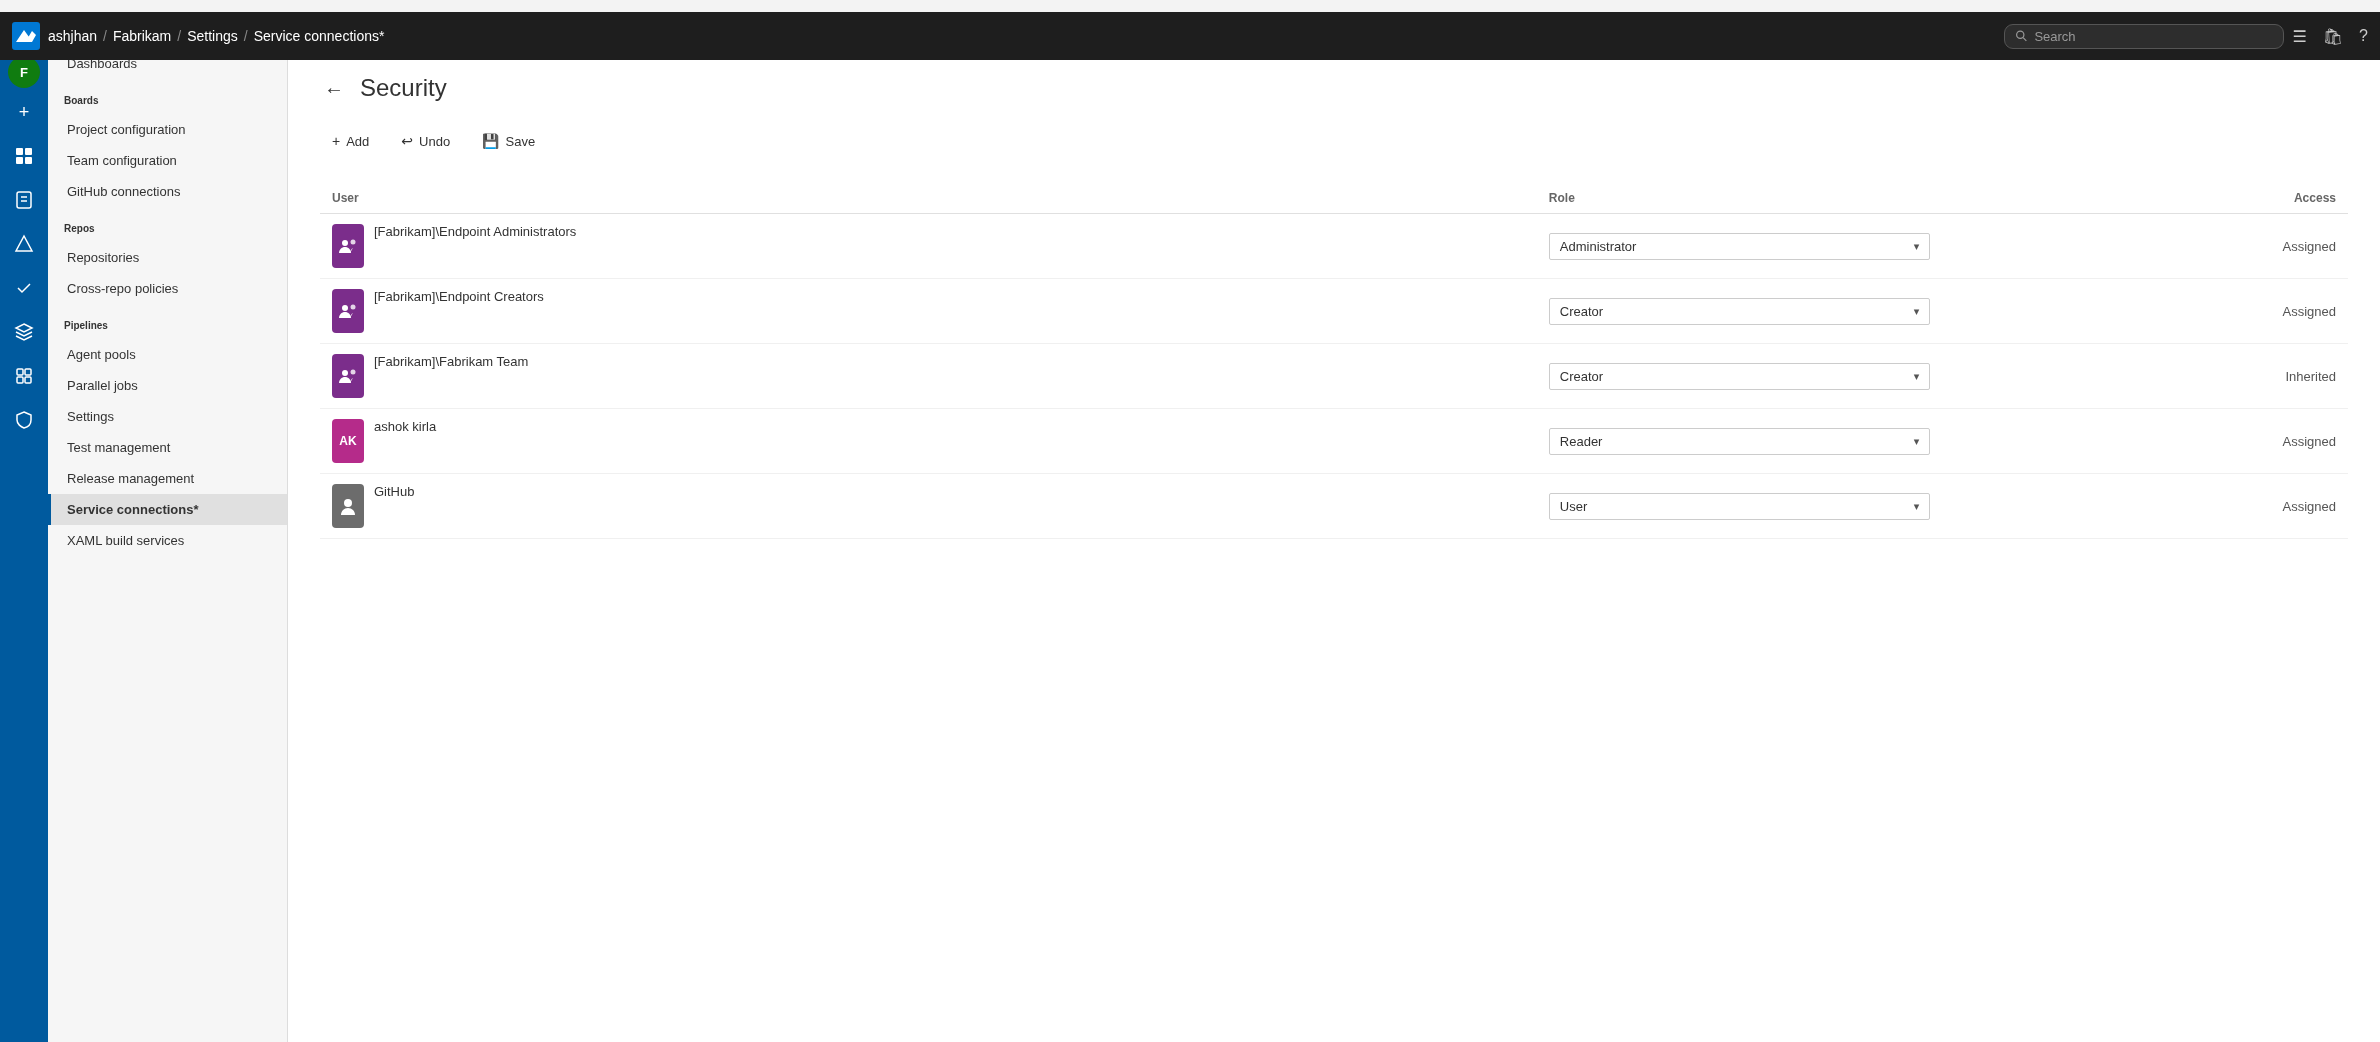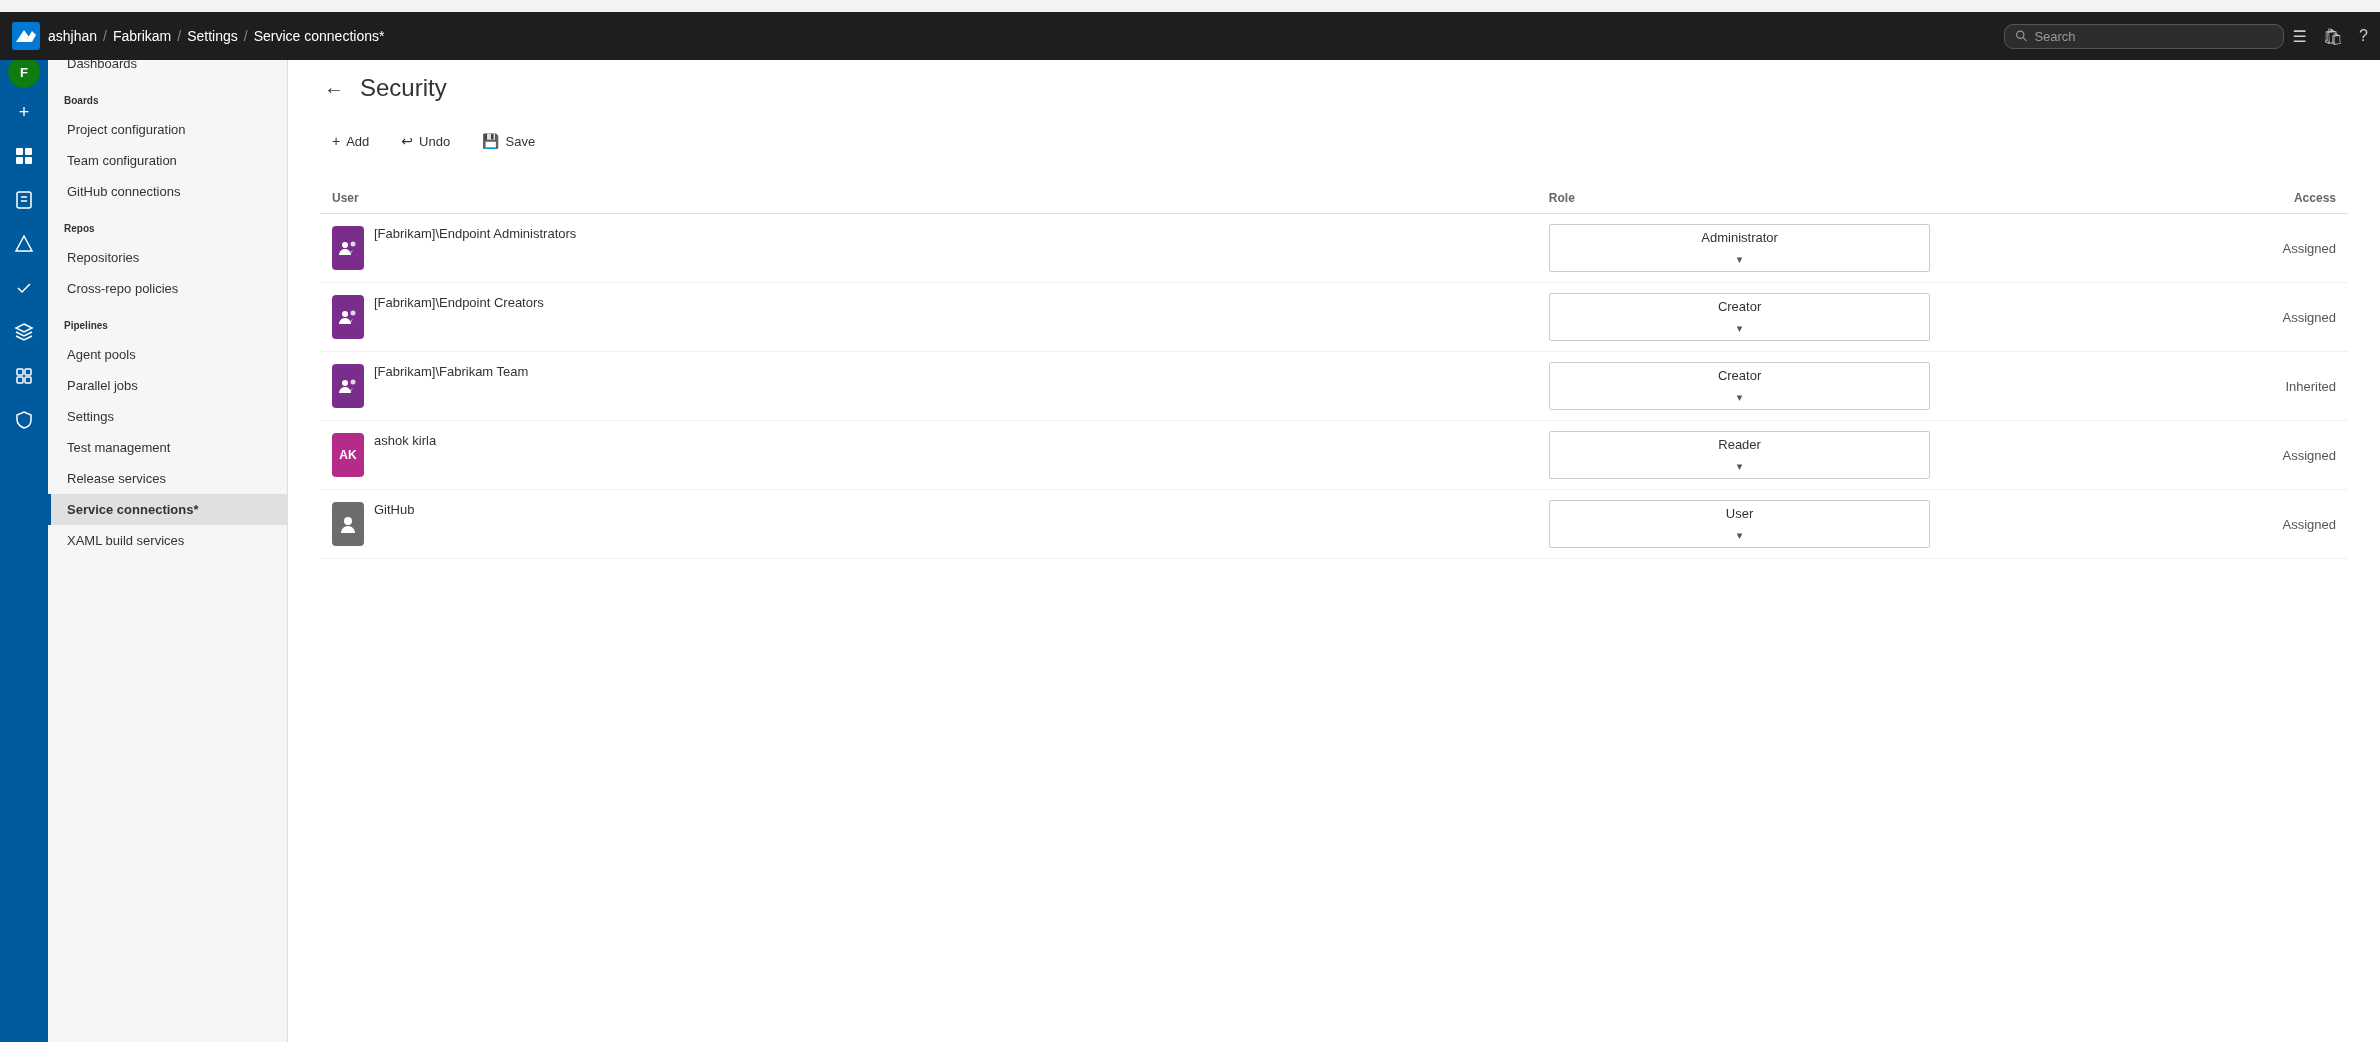--- a/index.html
+++ b/index.html
@@ -99,21 +99,20 @@
       width: 32px; height: 44px; border-radius: 4px; background: #7b2d8b;
       display: flex; align-items: center; justify-content: center; flex-shrink: 0; overflow: hidden;
     }
     .user-name { font-size: 13px; color: #333; }
 
     .role-select {
       display: flex; align-items: center; justify-content: space-between;
       border: 1px solid #ccc; border-radius: 2px; padding: 5px 10px;
       background: #fff; cursor: pointer; min-width: 160px; font-size: 13px; color: #333;
       gap: 8px;
-      flex-direction: column;
     }
     .role-select .chevron { color: #555; font-size: 11px; }
   </style>
 </head>
 <body>
 
 <div class="topbar">
   <svg class="topbar-logo" viewBox="0 0 28 28" fill="none">
     <rect width="28" height="28" rx="3" fill="#0078d4"></rect>
     <path d="M4 20L12 8l5 7-3 5H4zm10-1l6-10 4 4-4 7h-6z" fill="white"></path>
@@ -221,21 +220,21 @@
   <div class="sidebar-item">
     <span>Parallel jobs</span>
   </div>
   <div class="sidebar-item">
     <span>Settings</span>
   </div>
   <div class="sidebar-item">
     <span>Test management</span>
   </div>
   <div class="sidebar-item">
-    <span>Release services</span>
+    <span>Release management</span>
   </div>
   <div class="sidebar-item active">
     <span>Service connections*</span>
   </div>
   <div class="sidebar-item">
     <span>XAML build services</span>
   </div>
 </div>
 
 <div class="main">

